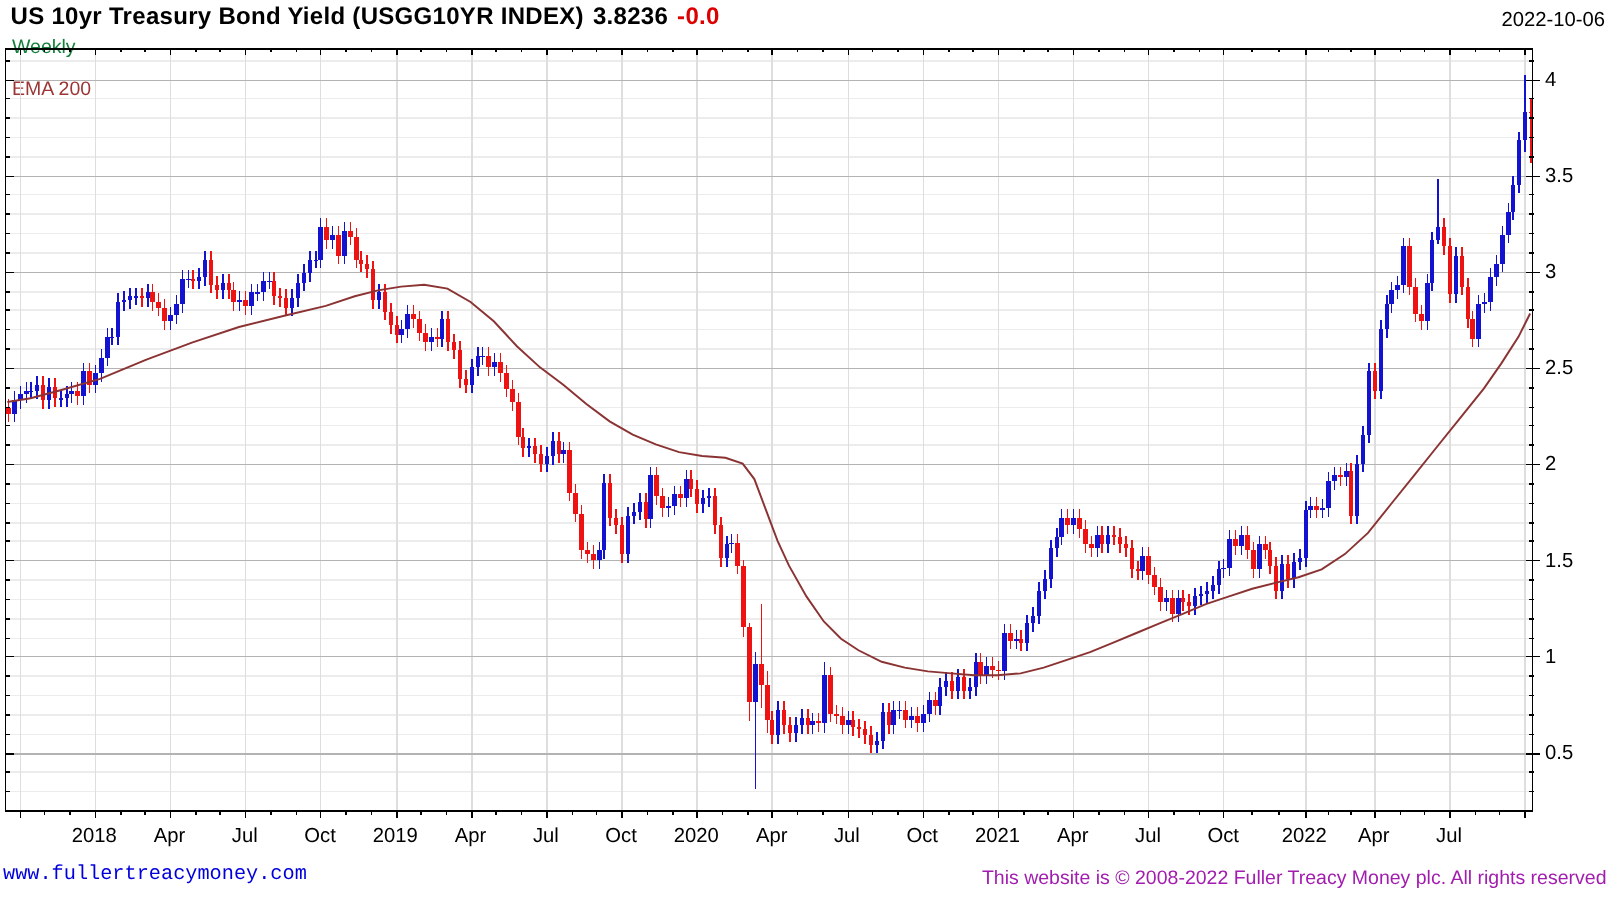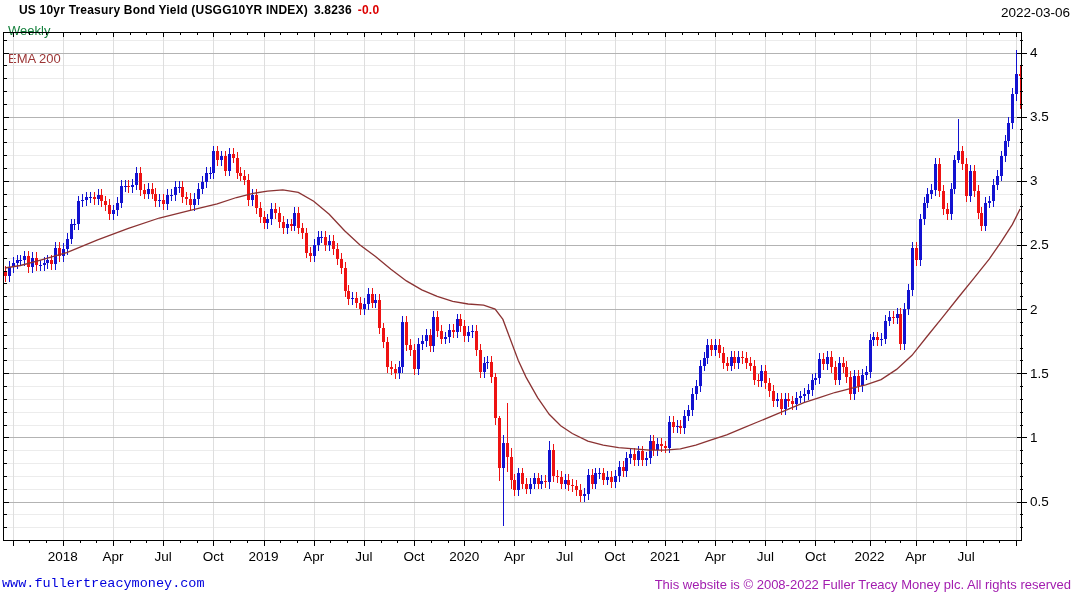--- a/index.html
+++ b/index.html
@@ -1,37 +1,37 @@
 <!DOCTYPE html>
 <html><head>
 <meta charset="utf-8">
 <style>
   html,body{margin:0;padding:0;background:#ffffff;width:1075px;height:600px;overflow:hidden;
     font-family:"Liberation Sans","DejaVu Sans",sans-serif;}
   .stage{position:relative;width:1075px;height:600px;background:#fff;}
-  .titlebar{position:absolute;left:7px;top:3px;font-size:12px;font-weight:700;color:#000;
-    white-space:nowrap;letter-spacing:0.2px;margin-left:12px;}
+  .titlebar{position:absolute;left:7px;top:3px;font-size:16px;font-weight:700;color:#000;
+    white-space:nowrap;letter-spacing:0.2px;}
   .titlebar .chg{color:#dd0000;margin-left:6px;}
   .titlebar .val{margin-left:6px;}
   .chart-date{position:absolute;right:5px;top:5px;font-size:13.5px;color:#000;}
   .legend-weekly{position:absolute;left:8px;top:23px;font-size:13px;color:#15803d;}
   .legend-ema{position:absolute;left:8px;top:51px;font-size:13px;color:#9c3535;}
   svg#chart{position:absolute;left:0;top:0;}
   .footer-link{position:absolute;left:2px;top:576px;font-size:13.5px;color:#0000dd;
     text-decoration:none;cursor:pointer;font-family:Liberation Mono, monospace;}
   .footer-copy{position:absolute;right:4px;top:577px;font-size:13px;color:#a21caf;}
 </style>
 </head>
 <body>
 
 <div class="stage">
 
   <div class="titlebar"><span>US 10yr Treasury Bond Yield (USGG10YR INDEX)</span><span class="val">3.8236</span><span class="chg">-0.0</span></div>
 
-  <div class="chart-date">2022-03-06</div>
+  <div class="chart-date">2022-10-06</div>
 
   <div class="legend-weekly">Weekly</div>
   <div class="legend-ema">EMA 200</div>
 
   <svg id="chart" width="1075" height="600">
       <g shape-rendering="crispEdges">
         <line x1="3" x2="1022" y1="527.5" y2="527.5" stroke="#ececec" stroke-width="1"></line>
         <line x1="3" x2="1022" y1="514.5" y2="514.5" stroke="#ececec" stroke-width="1"></line>
         <line x1="3" x2="1022" y1="489.5" y2="489.5" stroke="#ececec" stroke-width="1"></line>
         <line x1="3" x2="1022" y1="476.5" y2="476.5" stroke="#ececec" stroke-width="1"></line>

